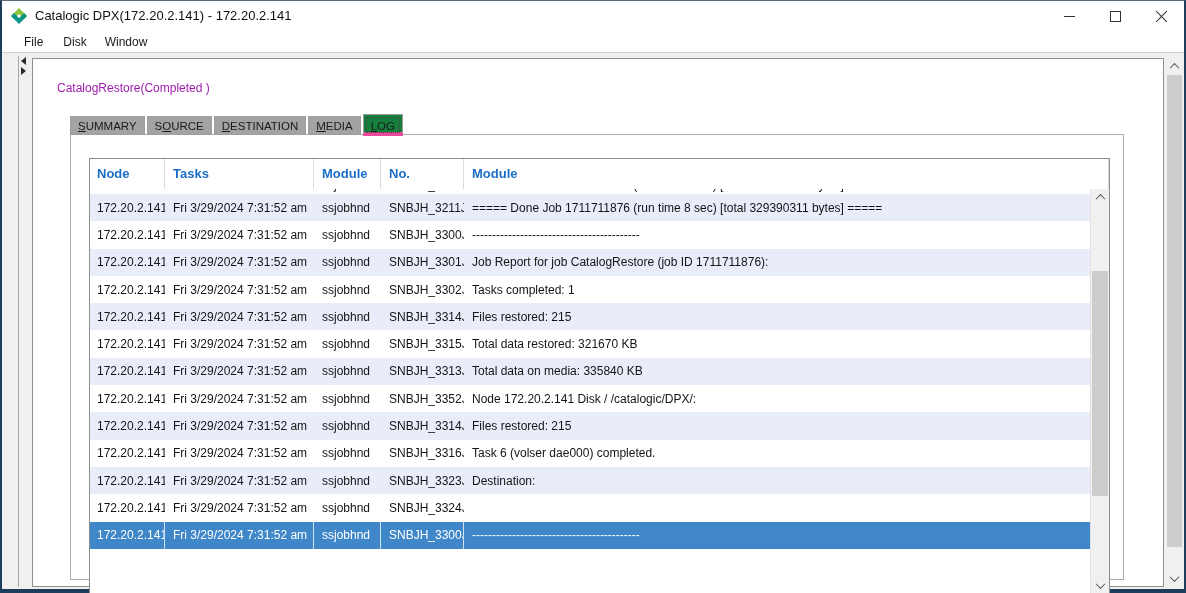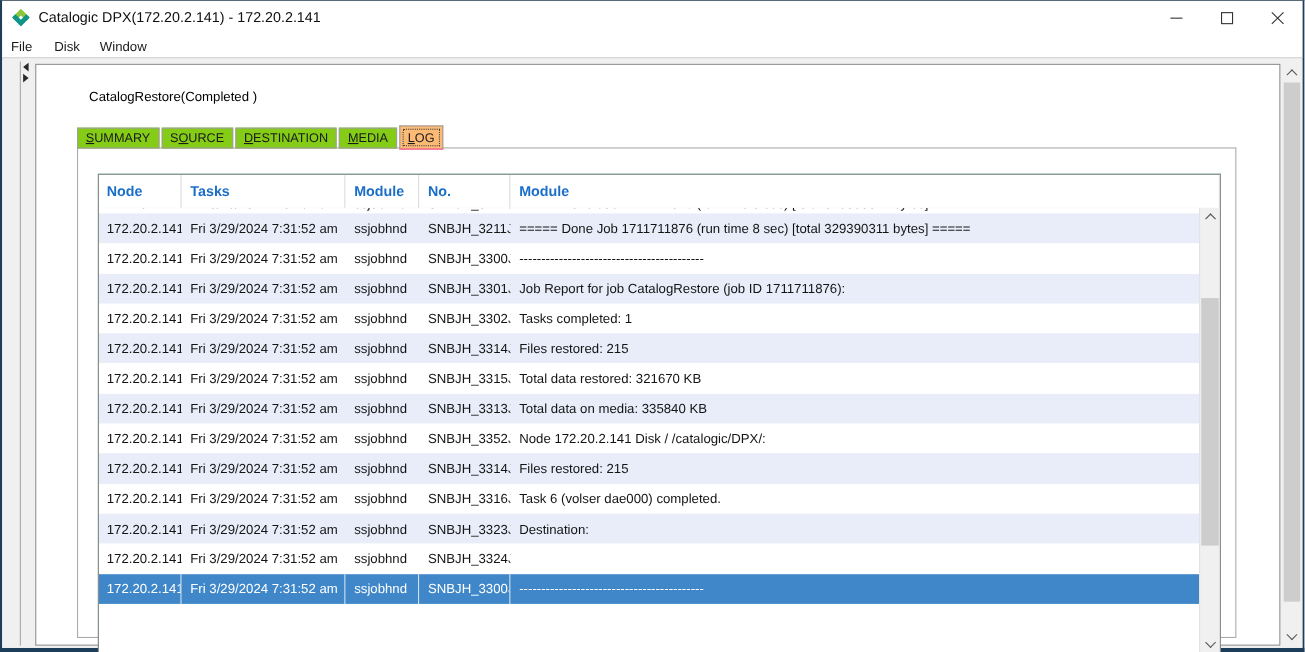--- a/index.html
+++ b/index.html
@@ -20,44 +20,44 @@
   .app-icon{position:absolute;left:9px;top:7px;width:16px;height:16px;}
   .title-text{position:absolute;left:33px;top:0;line-height:30px;font-size:13px;color:#101010;white-space:nowrap;}
   .win-btn{position:absolute;top:0;width:46px;height:30px;display:flex;align-items:center;justify-content:center;}
   .btn-min{right:92px;} .btn-max{right:46px;} .btn-close{right:0;}
   .glyph-min{width:11px;height:1px;background:#333;}
   .glyph-max{width:9px;height:9px;border:1px solid #333;}
   .glyph-close{position:relative;width:13px;height:13px;}
   .glyph-close::before,.glyph-close::after{content:"";position:absolute;left:-1px;top:6px;width:15px;height:1px;background:#333;}
   .glyph-close::before{transform:rotate(45deg);} .glyph-close::after{transform:rotate(-45deg);}
   
-  .menubar{position:absolute;left:0;right:0;top:30px;height:22px;background:#fff;border-bottom:1px solid #cfcfcf;display:flex;align-items:center;padding-left:8px;box-sizing:border-box;}
+  .menubar{position:absolute;left:0;right:0;top:30px;height:22px;background:#fff;border-bottom:1px solid #cfcfcf;display:flex;align-items:center;padding-left:22px;box-sizing:border-box;}
   .menu-item{font-size:12px;color:#1a1a1a;padding:0 9px;line-height:22px;}
   .menu-item:first-child{padding-left:0;margin-right:2px;}
   
   .client{position:absolute;left:0;right:0;top:53px;bottom:0;background:#f0f0f0;}
   .split-line{position:absolute;left:16px;top:2px;bottom:2px;width:1px;background:#a9a9a9;}
   .split-arrows{position:absolute;left:19px;top:3px;width:10px;height:18px;}
   .tri-left{width:0;height:0;border-top:4px solid transparent;border-bottom:4px solid transparent;border-right:5px solid #2a2a2a;margin-bottom:2px;}
   .tri-right{width:0;height:0;border-top:4px solid transparent;border-bottom:4px solid transparent;border-left:5px solid #2a2a2a;}
   .panel{position:absolute;left:30px;top:4px;width:1132px;height:529px;background:#fff;border:1px solid #8f8f8f;box-sizing:border-box;}
   
   .scrollbar-v-outer{position:absolute;right:1px;top:4px;width:17px;height:529px;background:var(--scrollbar-track,#f0f0f0);}
   .sb-arrow{position:absolute;left:0;width:100%;height:17px;display:flex;align-items:center;justify-content:center;}
   .chev{width:6px;height:6px;border-left:1.6px solid #565656;border-top:1.6px solid #565656;}
   .chev-up{transform:rotate(45deg) translate(1px,1px);}
   .chev-down{transform:rotate(225deg) translate(1px,1px);}
   .chev-left{transform:rotate(-45deg) translate(1px,-1px);}
   .chev-right{transform:rotate(135deg) translate(-1px,1px);}
   .vthumb-outer{position:absolute;left:1px;right:1px;top:17px;height:472px;background:var(--scrollbar-thumb,#cdcdcd);}
   
-  .job-title{position:absolute;left:48px;top:22px;font-size:12px;color:#000000;}
+  .job-title{position:absolute;left:24px;top:22px;font-size:12px;color:#a21caf;}
   .tabs{position:absolute;left:37px;top:55px;height:21px;display:flex;align-items:flex-end;z-index:3;}
-  .tab{height:19px;line-height:19px;padding:0 7px;font-size:11.5px;color:#1a1a1a;background:#84cc16;border:1px solid #9e9e9e;margin-right:2px;box-sizing:border-box;}
-  .tab.active{height:22px;line-height:22px;background:#fdba74;border-bottom:1px solid #ec4899;outline:1px dotted #444;outline-offset:-4px;margin-bottom:-1px;}
+  .tab{height:19px;line-height:19px;padding:0 7px;font-size:11.5px;color:#1a1a1a;background:#a3a3a3;border:1px solid #9e9e9e;margin-right:2px;box-sizing:border-box;}
+  .tab.active{height:22px;line-height:22px;background:#15803d;border-bottom:4px solid #ec4899;outline:1px dotted #444;outline-offset:-4px;margin-bottom:-1px;}
   .tab .mn{text-decoration:underline;}
   .tab-content{position:absolute;left:37px;top:75px;width:1054px;height:446px;border:1px solid #ababab;background:#fff;box-sizing:border-box;z-index:1;}
   
   .log-table{position:absolute;left:18px;top:23px;width:1021px;height:452px;border:1px solid #8d8d8d;background:#15803d;box-sizing:border-box;}
   .thead{position:absolute;left:0;top:0;right:0;height:30px;display:flex;border-bottom:1px solid #d7dce6;background:#fff;}
   .hcell{font-size:13px;font-weight:bold;color:var(--header-text,#1b6ec8);line-height:29px;border-right:1px solid #dcdcdc;box-sizing:border-box;white-space:nowrap;overflow:hidden;}
   .c0{width:75px;padding-left:7px;}
   .c1{width:149px;padding-left:8px;}
   .c2{width:67px;padding-left:8px;}
   .c3{width:83px;padding-left:8px;}

